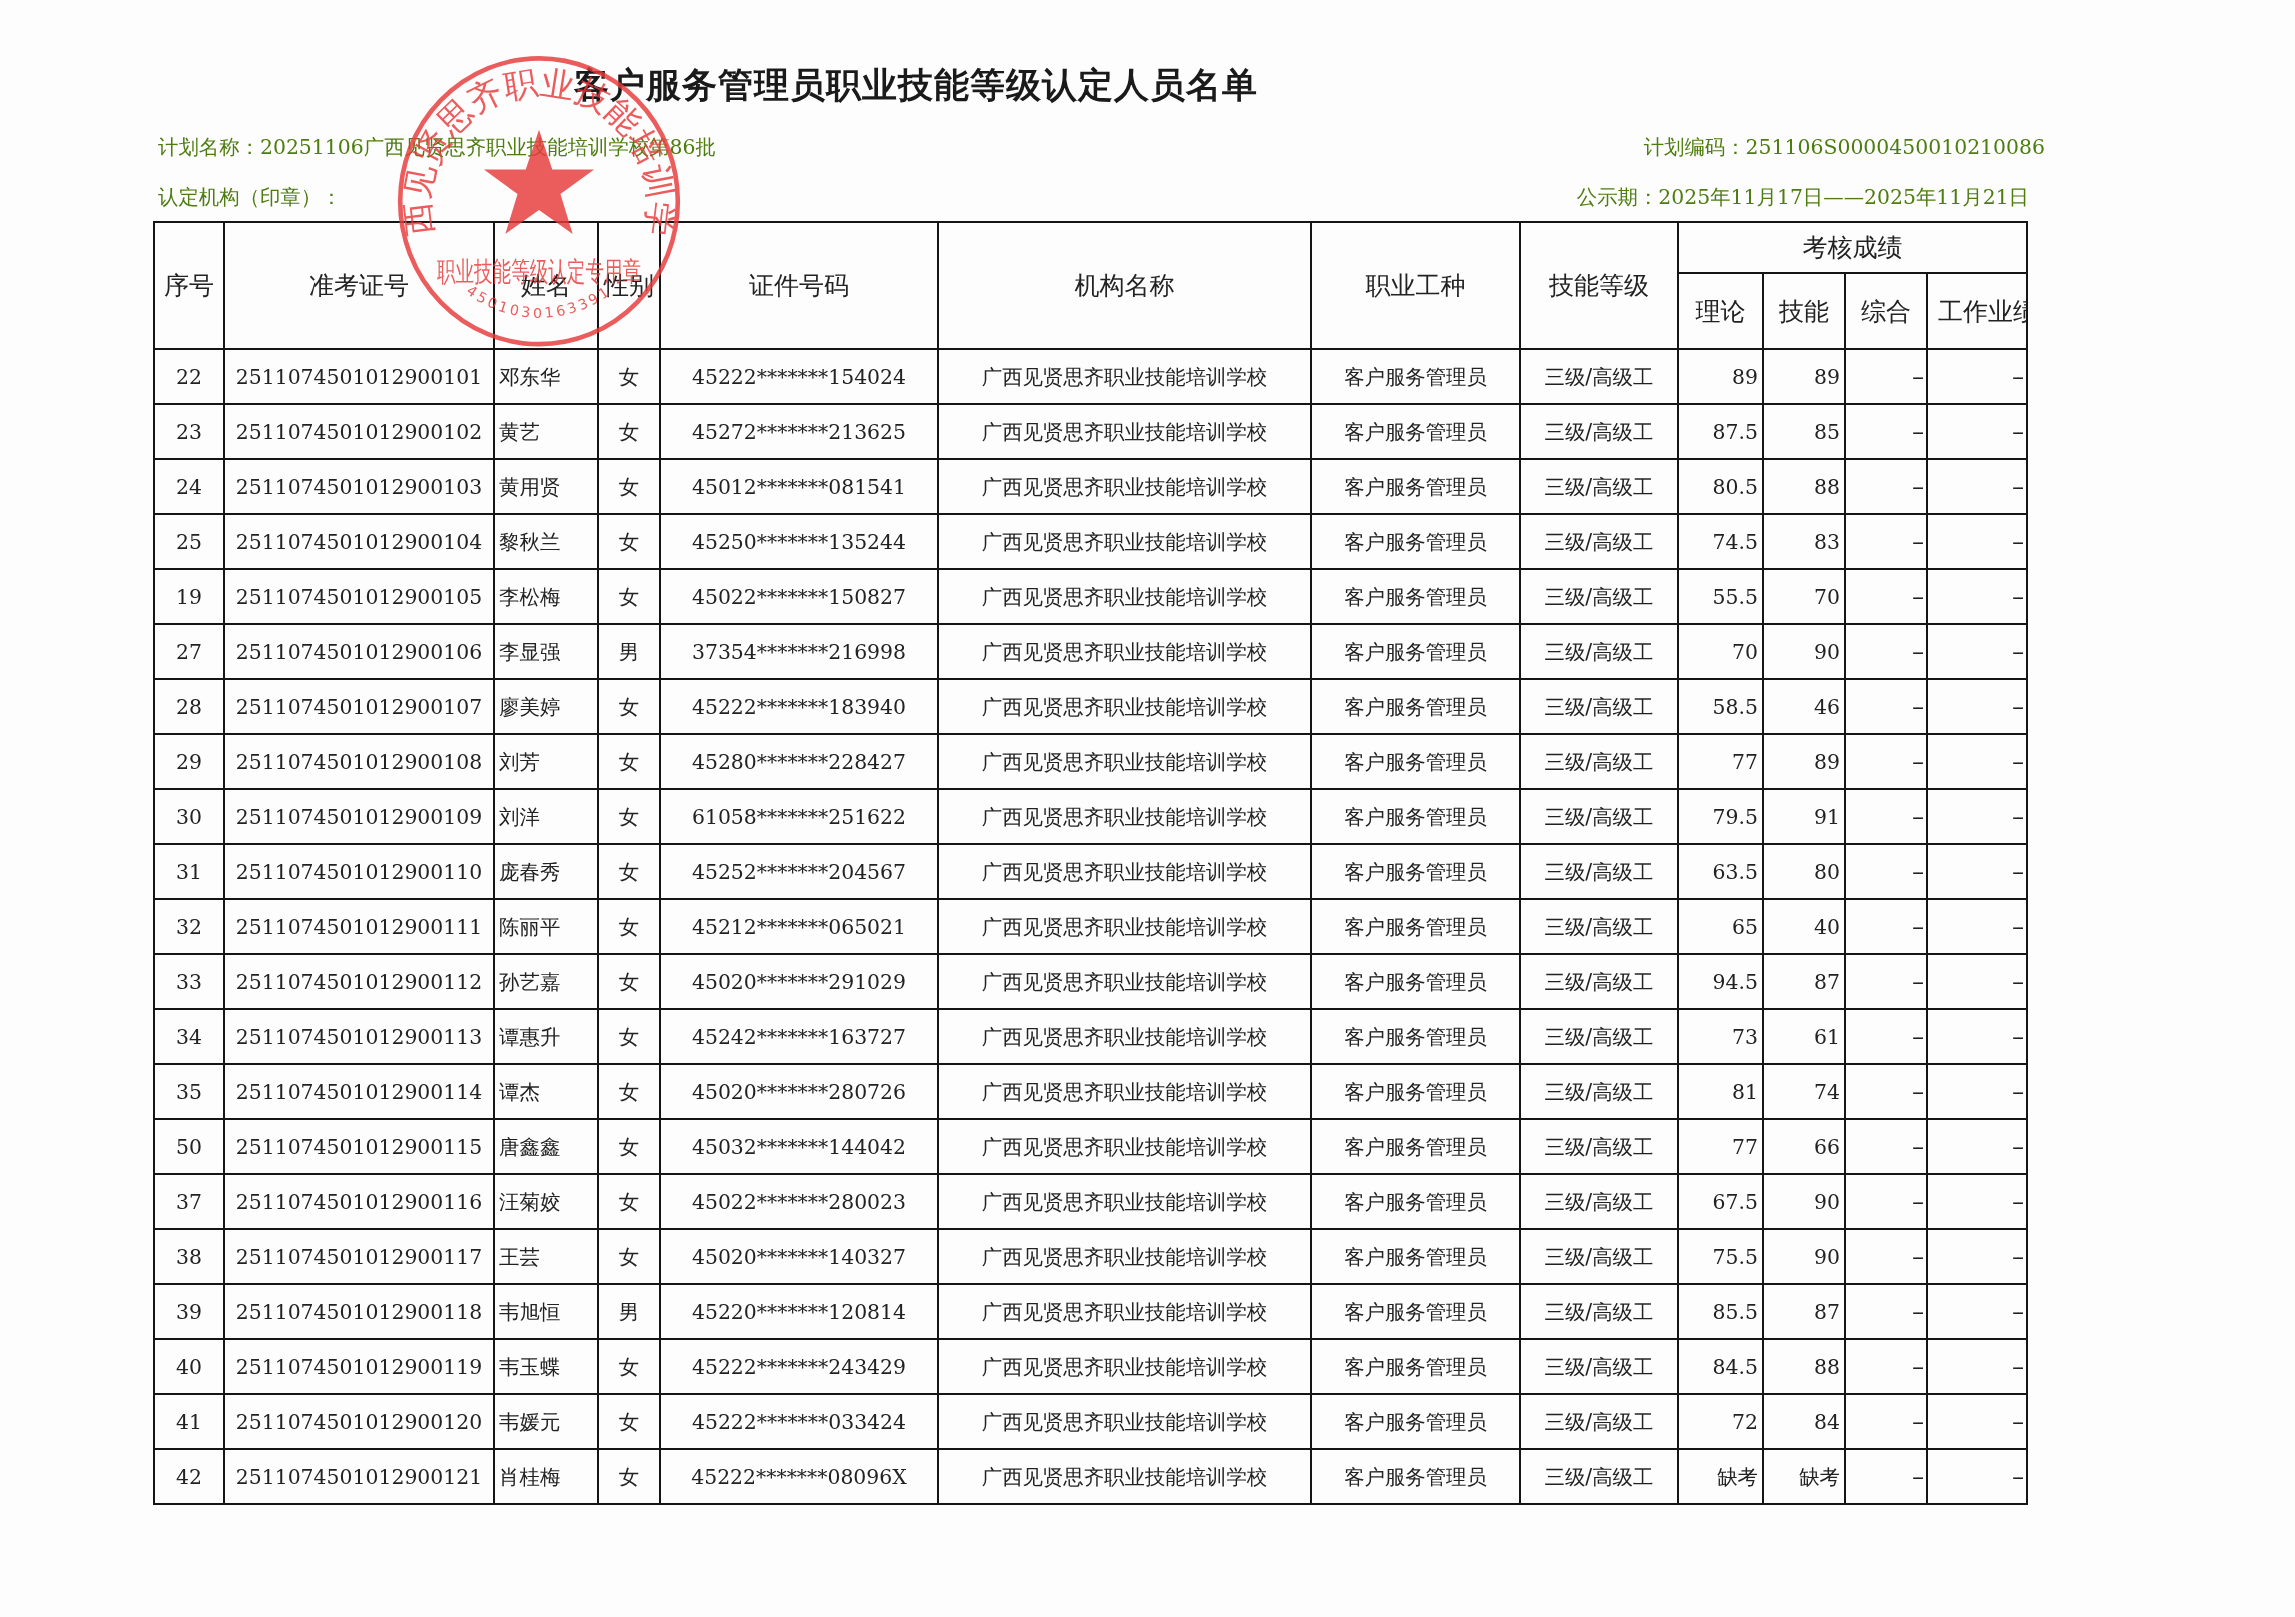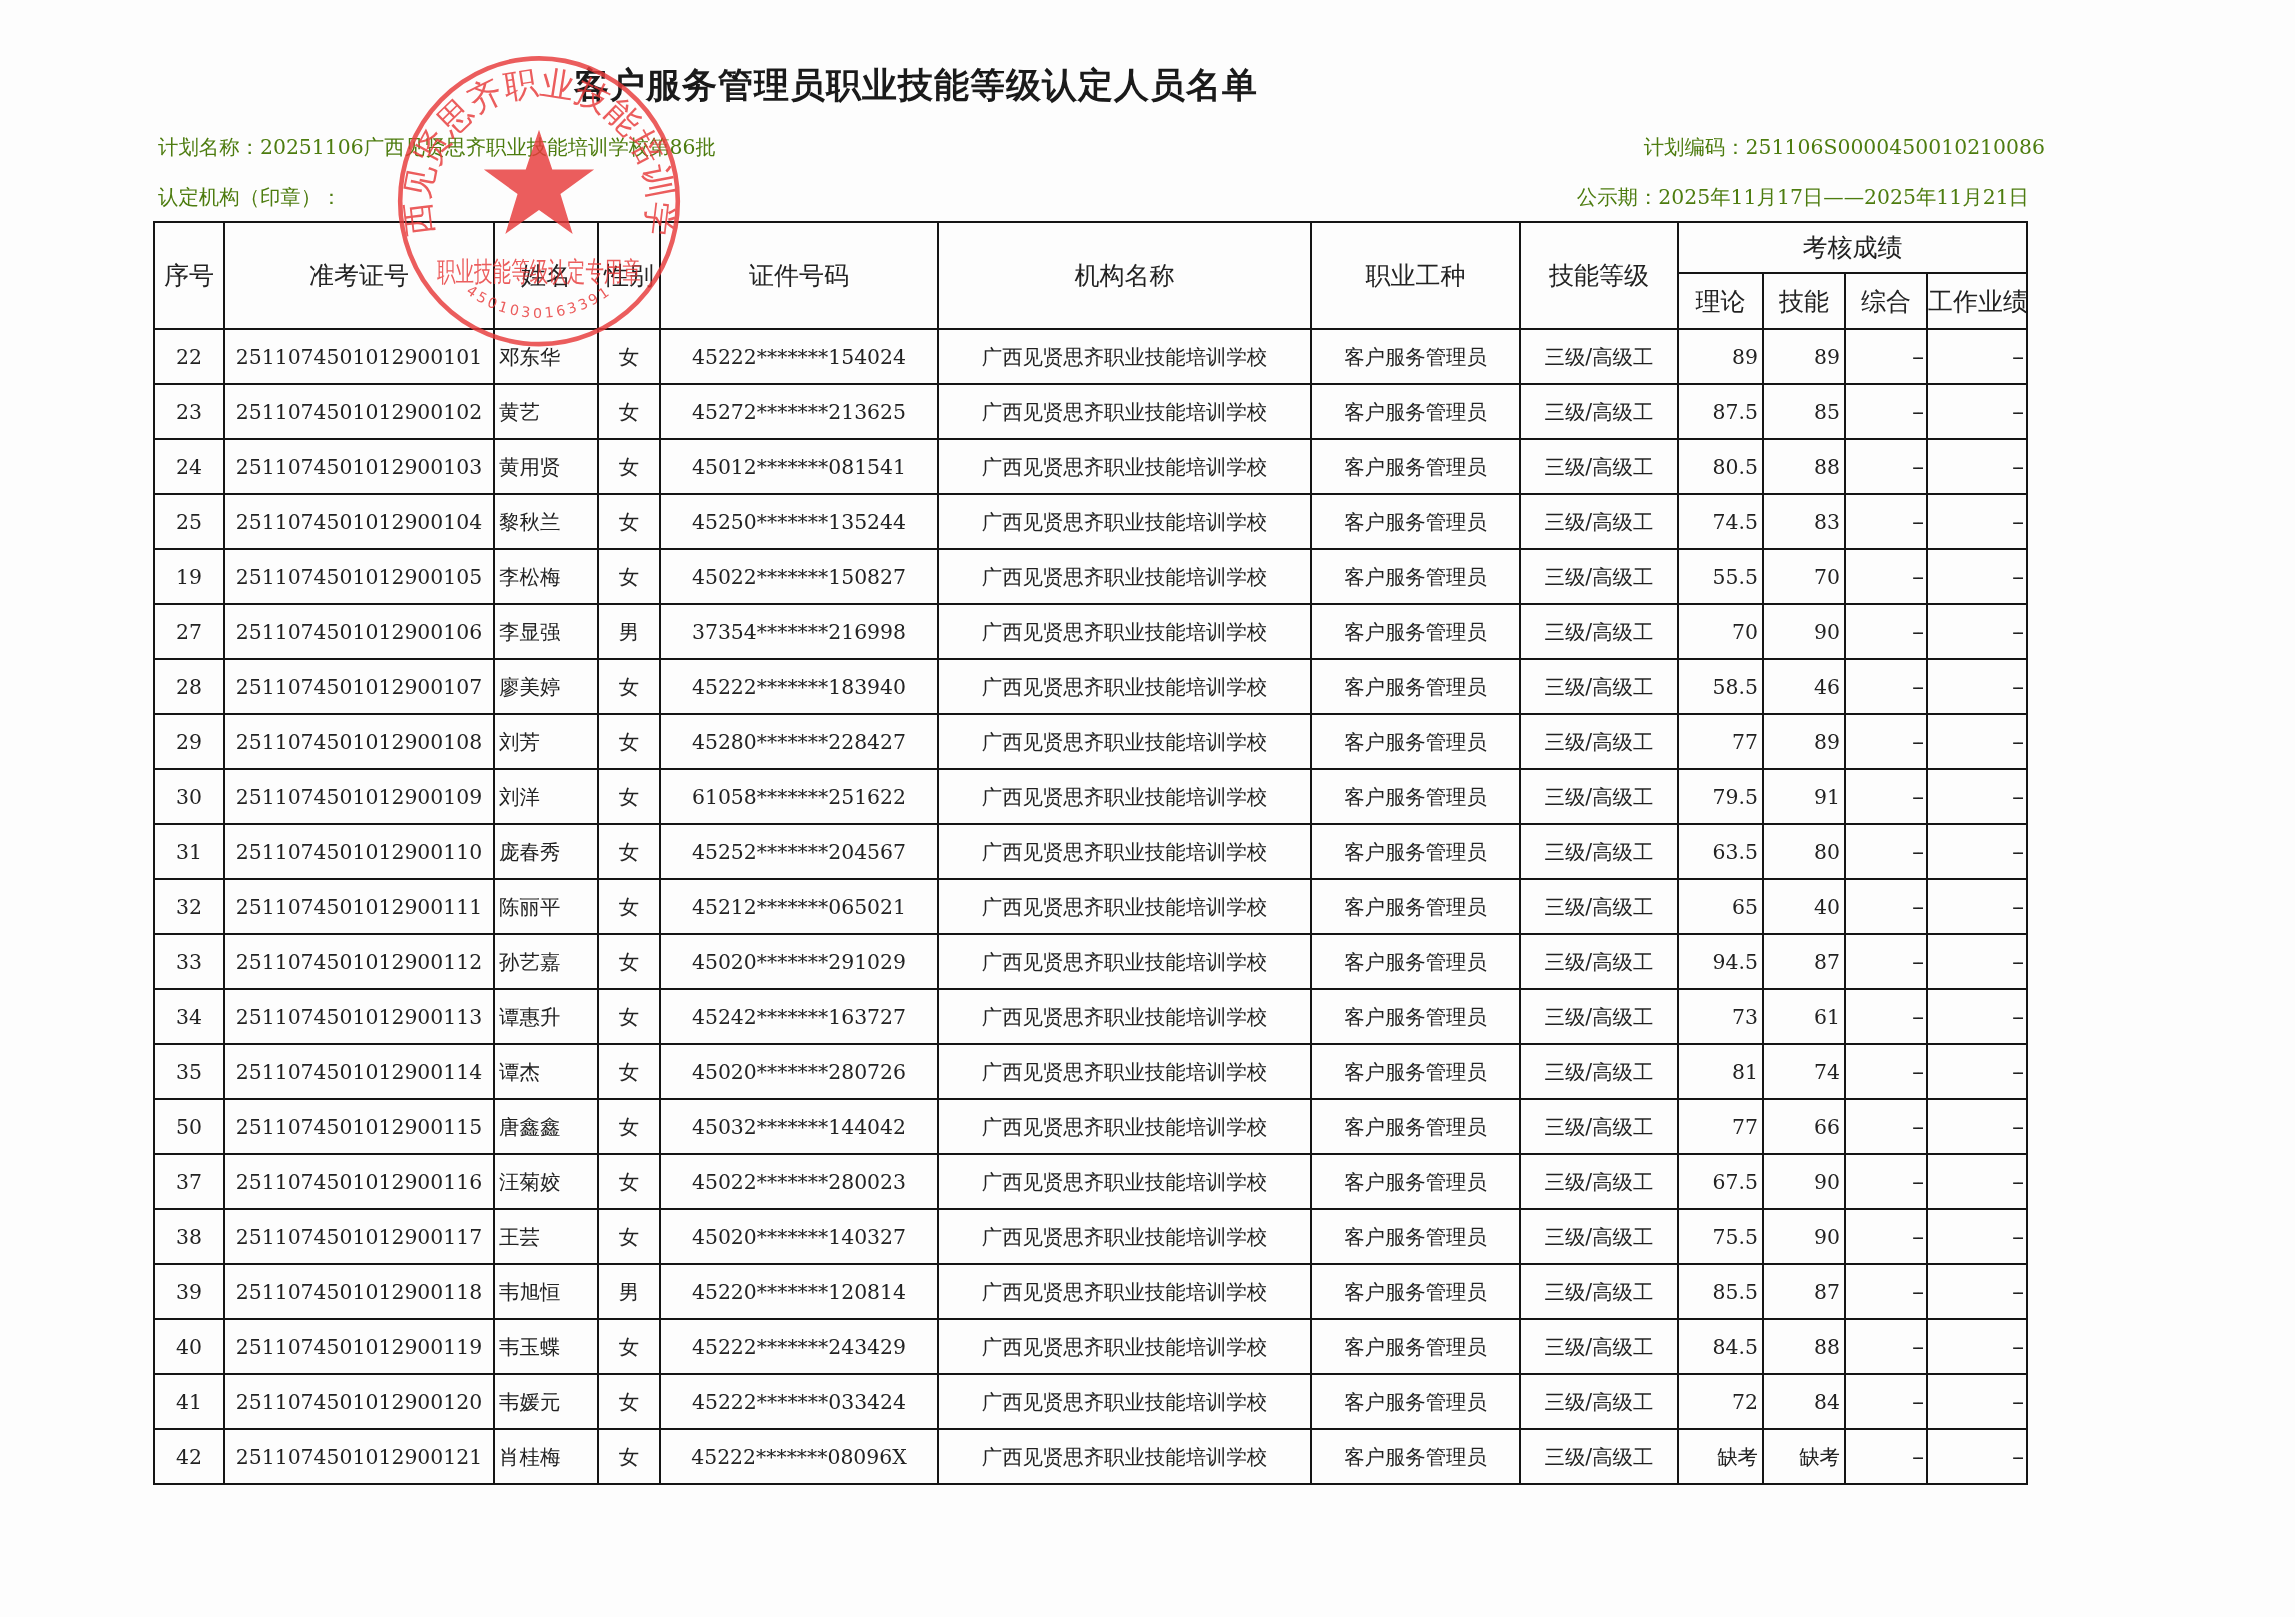--- a/index.html
+++ b/index.html
@@ -112,21 +112,21 @@
       <th rowspan="2">证件号码</th>
       <th rowspan="2">机构名称</th>
       <th rowspan="2">职业工种</th>
       <th rowspan="2">技能等级</th>
       <th colspan="4">考核成绩</th>
     </tr>
     <tr class="head2">
       <th>理论</th>
       <th>技能</th>
       <th>综合</th>
-      <th style="padding:0;">工作业绩</th>
+      <th style="padding:10px;">工作业绩</th>
     </tr>
   </thead>
   <tbody id="roster-body">
   <tr>
     <td class="c">22</td>
     <td class="c">2511074501012900101</td>
     <td class="name">邓东华</td>
     <td class="c cjk">女</td>
     <td class="c">45222*******154024</td>
     <td class="c cjk">广西见贤思齐职业技能培训学校</td>

